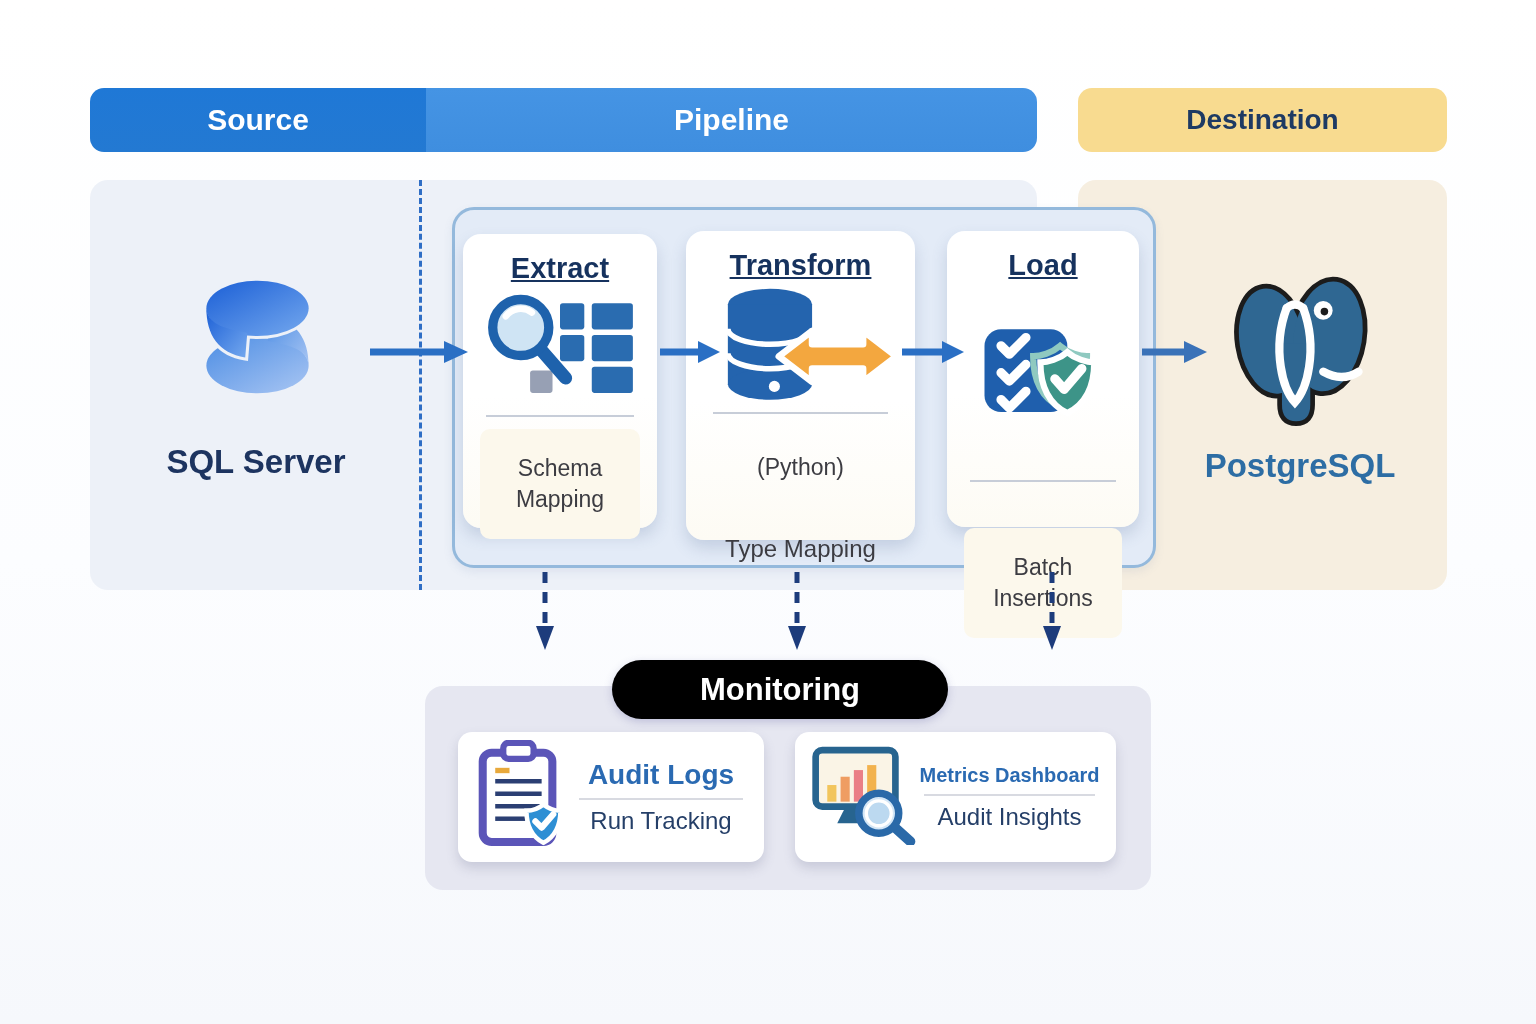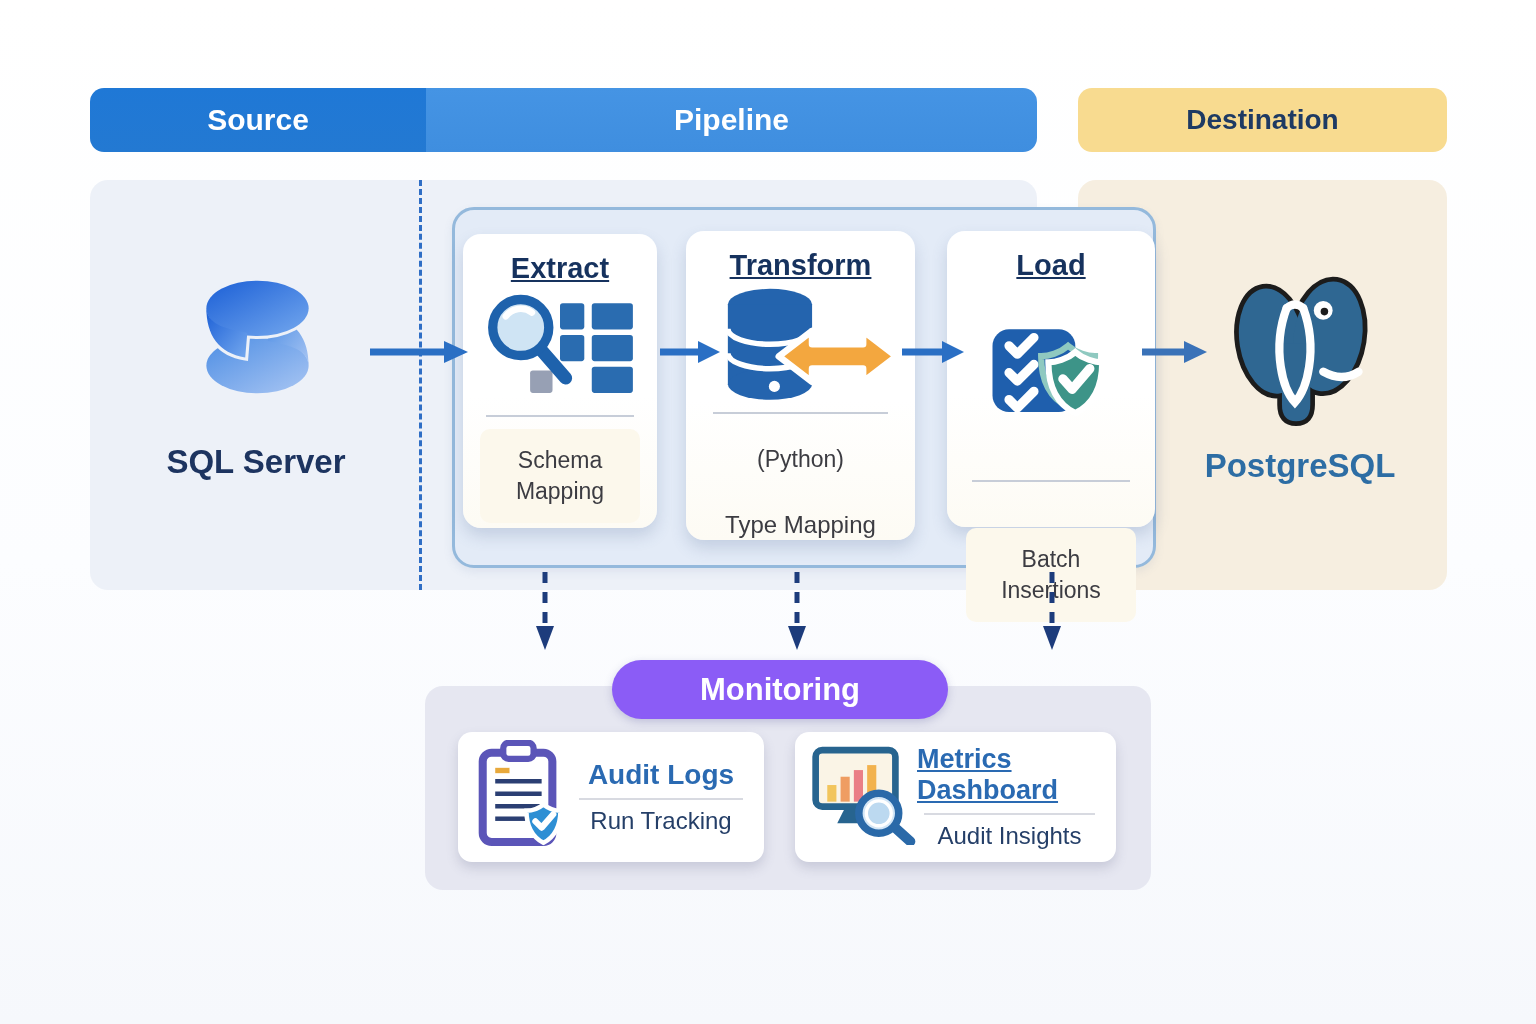--- a/index.html
+++ b/index.html
@@ -34,41 +34,41 @@
      box-shadow:0 4px 10px rgba(80,110,160,0.10); }
 
   
   .stage-card { background:linear-gradient(180deg,#ffffff 55%,#fdfbf4 100%);
      border-radius:18px; box-shadow:0 8px 16px rgba(70,95,140,0.20); z-index:4;
      display:flex; flex-direction:column; align-items:center; }
   .stage-title { font-weight:bold; font-size:29px; color:#16325e; margin-top:18px;text-decoration:underline; }
   .stage-icon { flex:0 0 auto; display:flex; align-items:center; justify-content:center;
      height:128px; width:100%; }
   .stage-divider { width:76%; border-top:2px solid #c7cdd8; margin:2px auto 0 auto; }
-  .stage-sub { background:#fcf8ec; border-radius:10px; margin-top:12px; padding:16px 10px;
+  .stage-sub { background:#fcf8ec; border-radius:10px; margin-top:12px; padding:24px 10px;
      font-size:23px; color:#3c3c42; text-align:center; line-height:1.35; width:82%; }
   .stage-sub.plain { background:transparent; width:100%; }
 
   
   .endpoint-label { font-weight:bold; font-size:33px; color:#1d3460; text-align:center; }
   .pg-label { color:#2d6da4; }
 
   
   .mon-panel { left:425px; top:686px; width:726px; height:204px;
      background:#e6e7f1; border-radius:18px; z-index:1; }
-  .mon-pill { left:612px; top:660px; width:336px; height:59px; background:#8b5cf6;
+  .mon-pill { left:612px; top:660px; width:336px; height:59px; background:#000000;
      border-radius:30px; display:flex; align-items:center; justify-content:center;
      color:#ffffff; font-weight:bold; font-size:31px; z-index:5;
      box-shadow:0 3px 8px rgba(80,80,150,0.25); }
   .mon-card { background:#ffffff; border-radius:14px; z-index:4;
      box-shadow:0 6px 12px rgba(90,95,130,0.22);
      display:flex; align-items:center; padding:0 14px; }
   .mon-text { flex:1; display:flex; flex-direction:column; align-items:center; }
   .mon-title { font-weight:bold; font-size:28px; color:#2a6ab2; }
-  .mon-title.small { font-size:27px;text-decoration:underline; }
+  .mon-title.small { font-size:20px; }
   .mon-div { width:92%; border-top:2px solid #d8dae1; margin:7px 0; }
   .mon-sub { font-size:24px; color:#253f68; }
 
   .flow-arrow { z-index:6; }
   .down-arrow { z-index:6; }
 </style>
 </head>
 <body>
 
 <div class="abs hdr hdr-source">
@@ -148,21 +148,21 @@
       <g transform="translate(60,44)">
         <path d="M40,2 L40,14 L86,14 L86,2 L116,25 L86,48 L86,36 L40,36 L40,48 L10,25 Z" fill="#f3a73f" stroke="#ffffff" stroke-width="6" stroke-linejoin="round"></path>
       </g>
     </svg>
   </div>
   <div class="stage-divider"></div>
   <div class="stage-sub plain" style="margin-top:14px;">(Python)</div>
   <div class="stage-sub plain" style="margin-top:2px; font-size:24px;">Type Mapping</div>
 </div>
 
-<div class="abs stage-card" style="left:947px; top:231px; width:208px; height:296px;gap:34px;">
+<div class="abs stage-card" style="left:947px; top:231px; width:192px; height:296px;gap:34px;">
   <div class="stage-title">Load</div>
   <div class="stage-icon">
     <svg viewBox="0 0 130 114" width="135" height="118">
       <rect x="8" y="8" width="80" height="80" rx="16" fill="#1f5fad"></rect>
       <g stroke="#ffffff" stroke-width="9" fill="none" stroke-linecap="round" stroke-linejoin="round">
         <path d="M24,24 L32,32 L48,16"></path>
         <path d="M24,50 L32,58 L48,42"></path>
         <path d="M24,76 L32,84 L48,68"></path>
       </g>
       <path d="M88,30 C96,37 107,40 114,40 C114,62 106,80 88,89 C70,80 62,62 62,40 C69,40 80,37 88,30 Z" fill="none" stroke="#8fc9c0" stroke-width="6" transform="translate(-7,-6)"></path>

